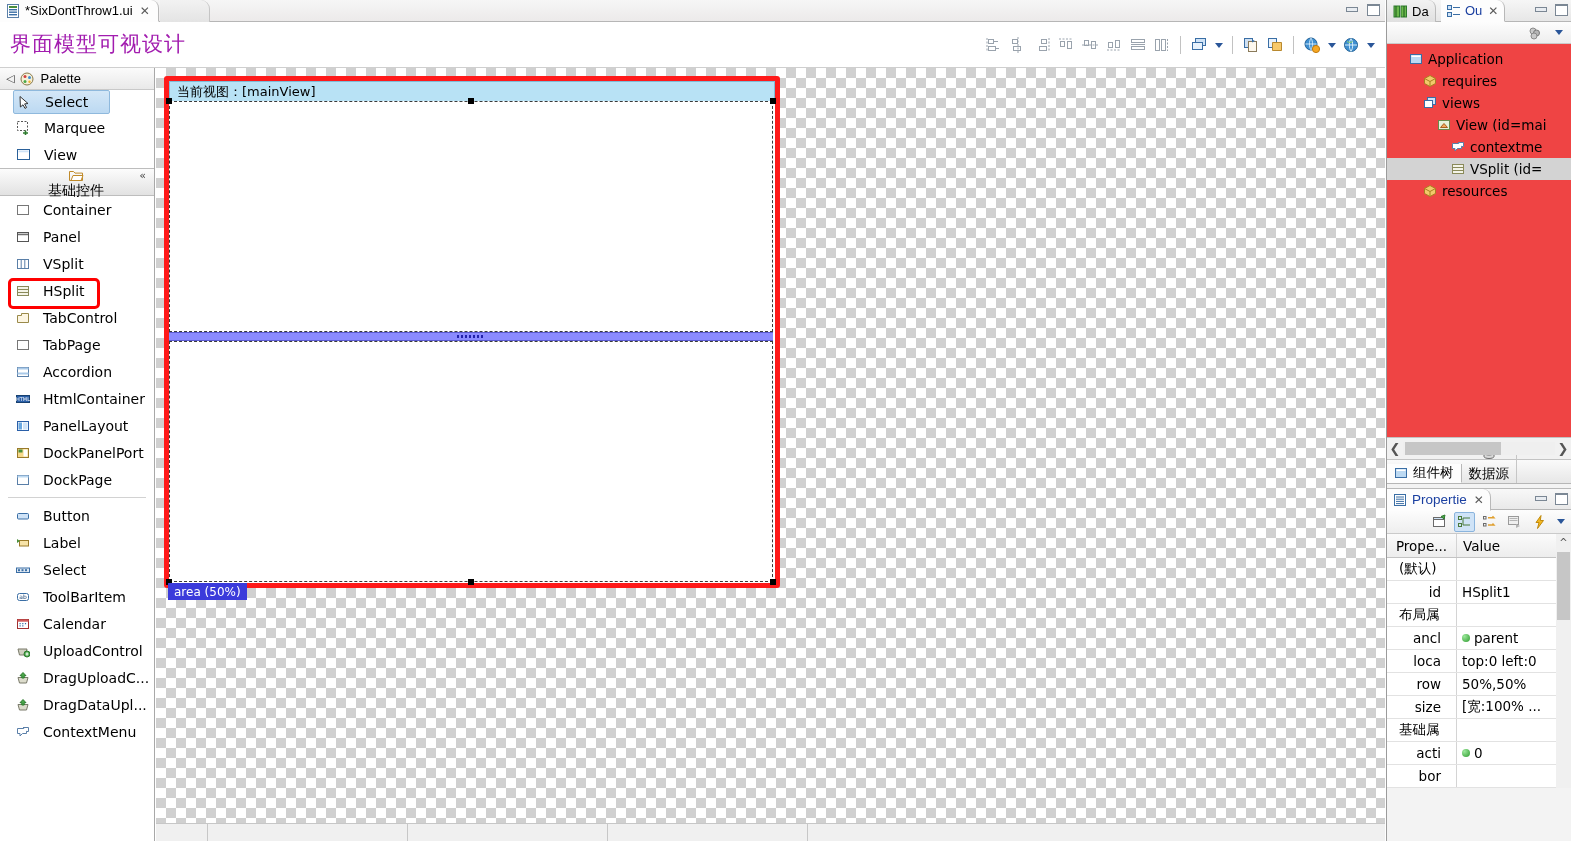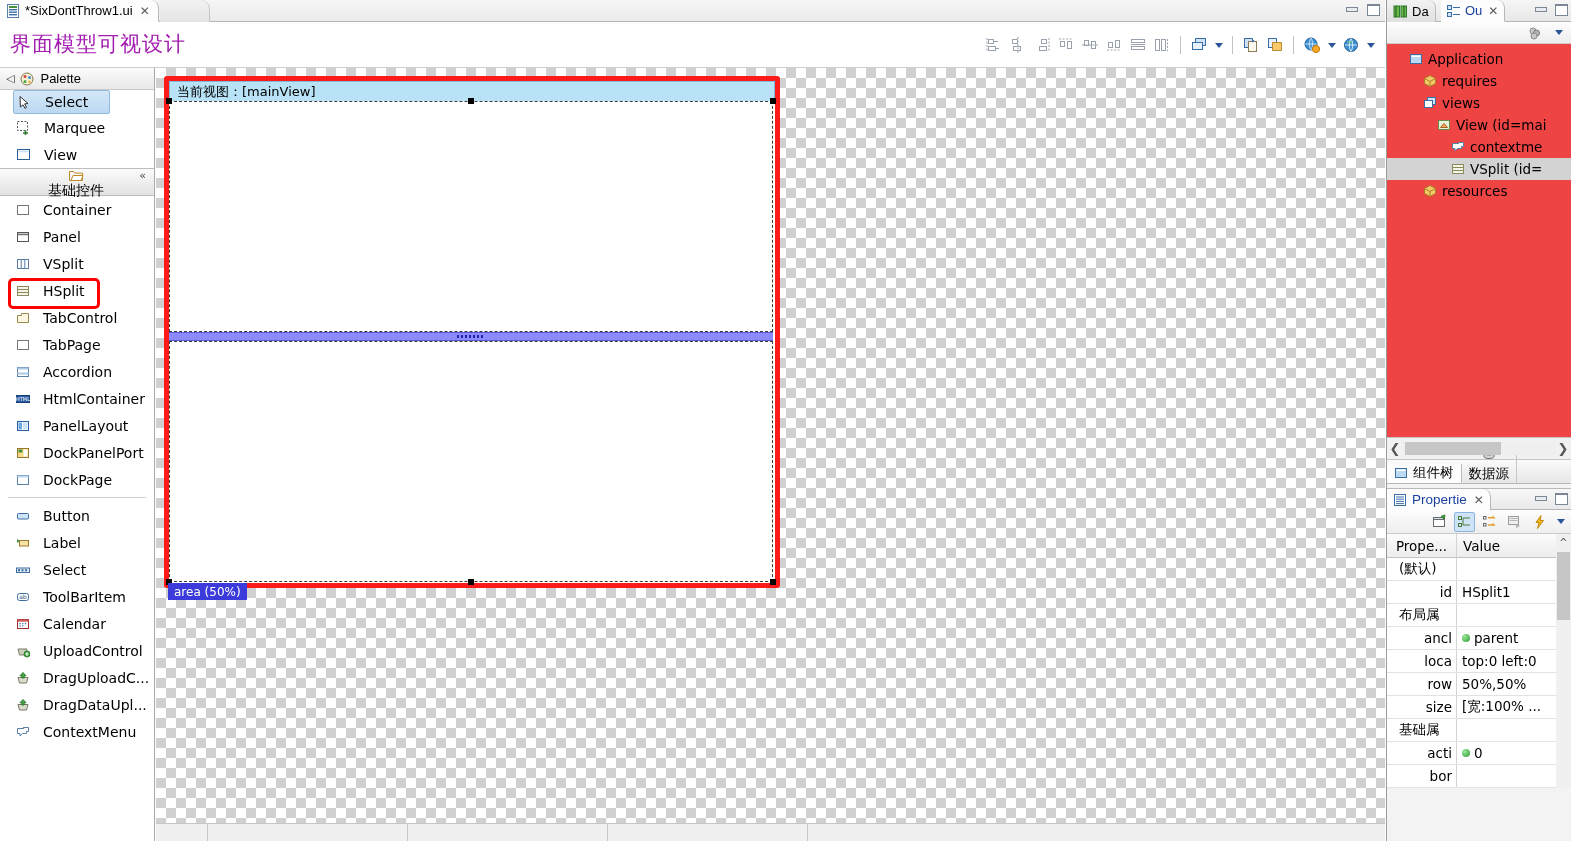--- a/index.html
+++ b/index.html
@@ -272,21 +272,21 @@
   }
   .pt-btn { width:21px; height:20px; display:flex; align-items:center;
     justify-content:center; cursor:pointer; border-radius:2px; }
   .pt-btn.on { background:#cfe3f7; border:1px solid #8ab4dd; }
 
   .ptable { background:#fff; }
   .prow { display:flex; height: 23px; border-bottom:1px solid #e2e2e2;
     font-size: 13.5px; font-family:"DejaVu Sans", sans-serif; }
   .pcell-k { width: 70px; border-right:1px solid #d4d4d4;
     display:flex; align-items:center; justify-content:flex-end;
-    padding-right: 4px; overflow:hidden; white-space:nowrap; }
+    padding-right: 15px; overflow:hidden; white-space:nowrap; }
   .pcell-v { flex:1; display:flex; align-items:center; gap:4px;
     padding-left: 5px; overflow:hidden; white-space:nowrap; }
   .prow.hdr { background: linear-gradient(to bottom,#fbfbfb,#ededed);
     border-bottom:1px solid #c3c3c3; height:24px; }
   .prow.hdr .pcell-k { justify-content:center; padding-right:0; }
   .prow.hdr .pcell-v { padding-left: 6px; }
   .prow.cat .pcell-k { justify-content:flex-start; padding-left: 12px; }
   .dot { width:8px; height:8px; border-radius:50%;
     background: radial-gradient(circle at 30% 30%, #9be89b, #2f9b2f); flex:none; }
   .vsb { position:absolute; right:0; top:0; width: 15px; bottom:0;

